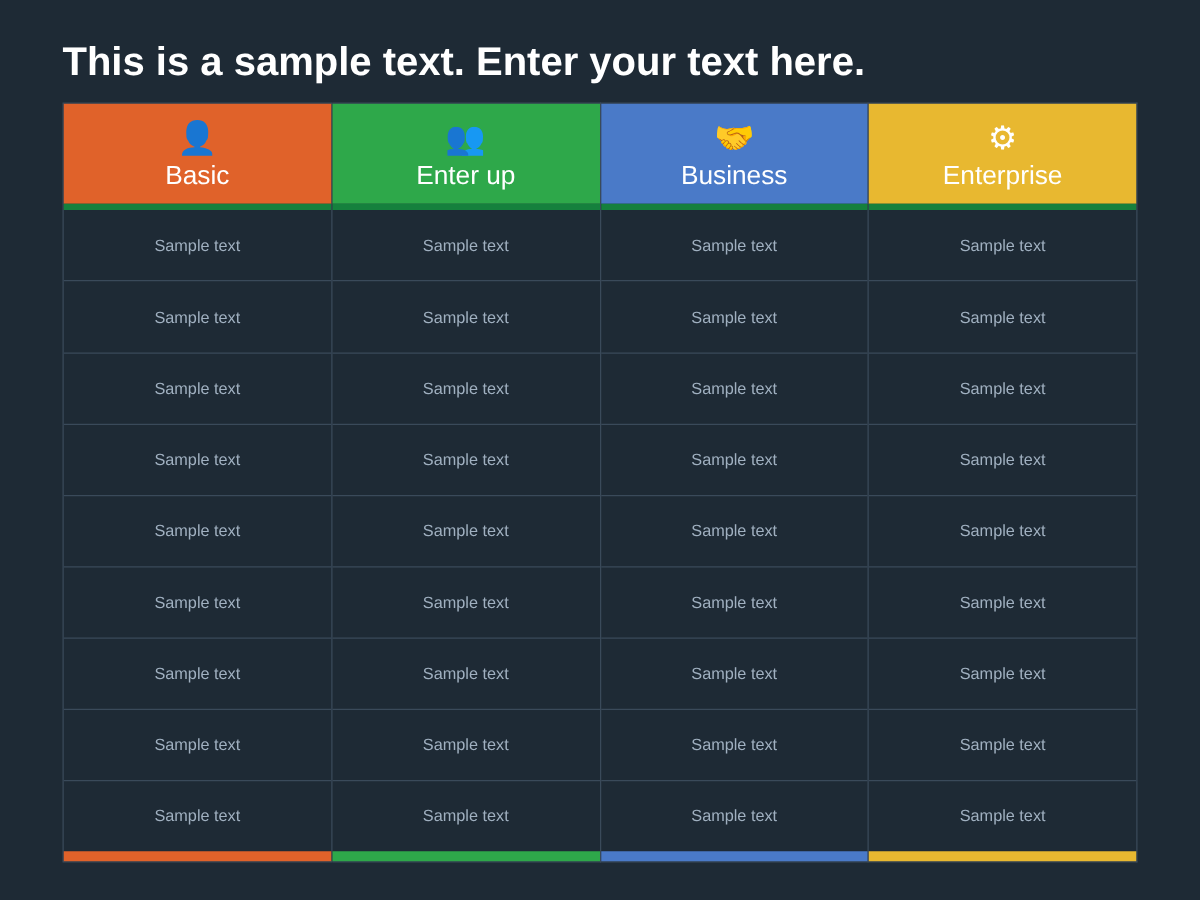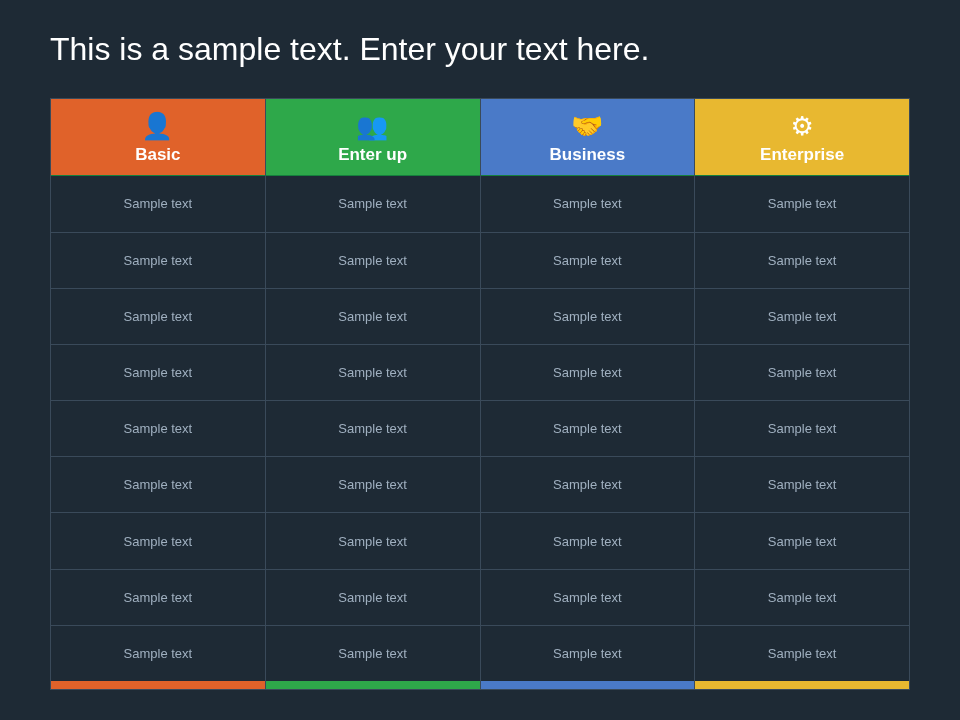--- a/index.html
+++ b/index.html
@@ -11,22 +11,22 @@
       overflow: hidden;
       font-family: 'Segoe UI', Arial, sans-serif;
       display: flex;
       flex-direction: column;
       padding: 30px 50px 30px 50px;
     }
 
     .page-title {
       color: #ffffff;
       font-size: 32px;
-      font-weight: 400;
-      margin-bottom: 30px;
+      font-weight: 700;
+      margin-bottom: 14px;
       line-height: 1.2;
     }
 
     .pricing-container {
       display: flex;
       gap: 0;
       flex: 1;
     }
 
     .pricing-column {
@@ -55,29 +55,29 @@
     .col-enterprise .column-header { background-color: #e8b830; }
 
     .header-icon {
       font-size: 26px;
       color: #ffffff;
       line-height: 1;
     }
 
     .header-label {
       color: #ffffff;
-      font-size: 17px;
-      font-weight: 700;
+      font-size: 21px;
+      font-weight: 400;
     }
 
     .rows-container {
       display: flex;
       flex-direction: column;
       flex: 1;
-      border-top: 1px solid #15803d;
+      border-top: 5px solid #15803d;
     }
 
     .table-row {
       display: flex;
       align-items: center;
       justify-content: center;
       flex: 1;
       border-bottom: 1px solid #3a4a5a;
       padding: 6px 10px;
     }

